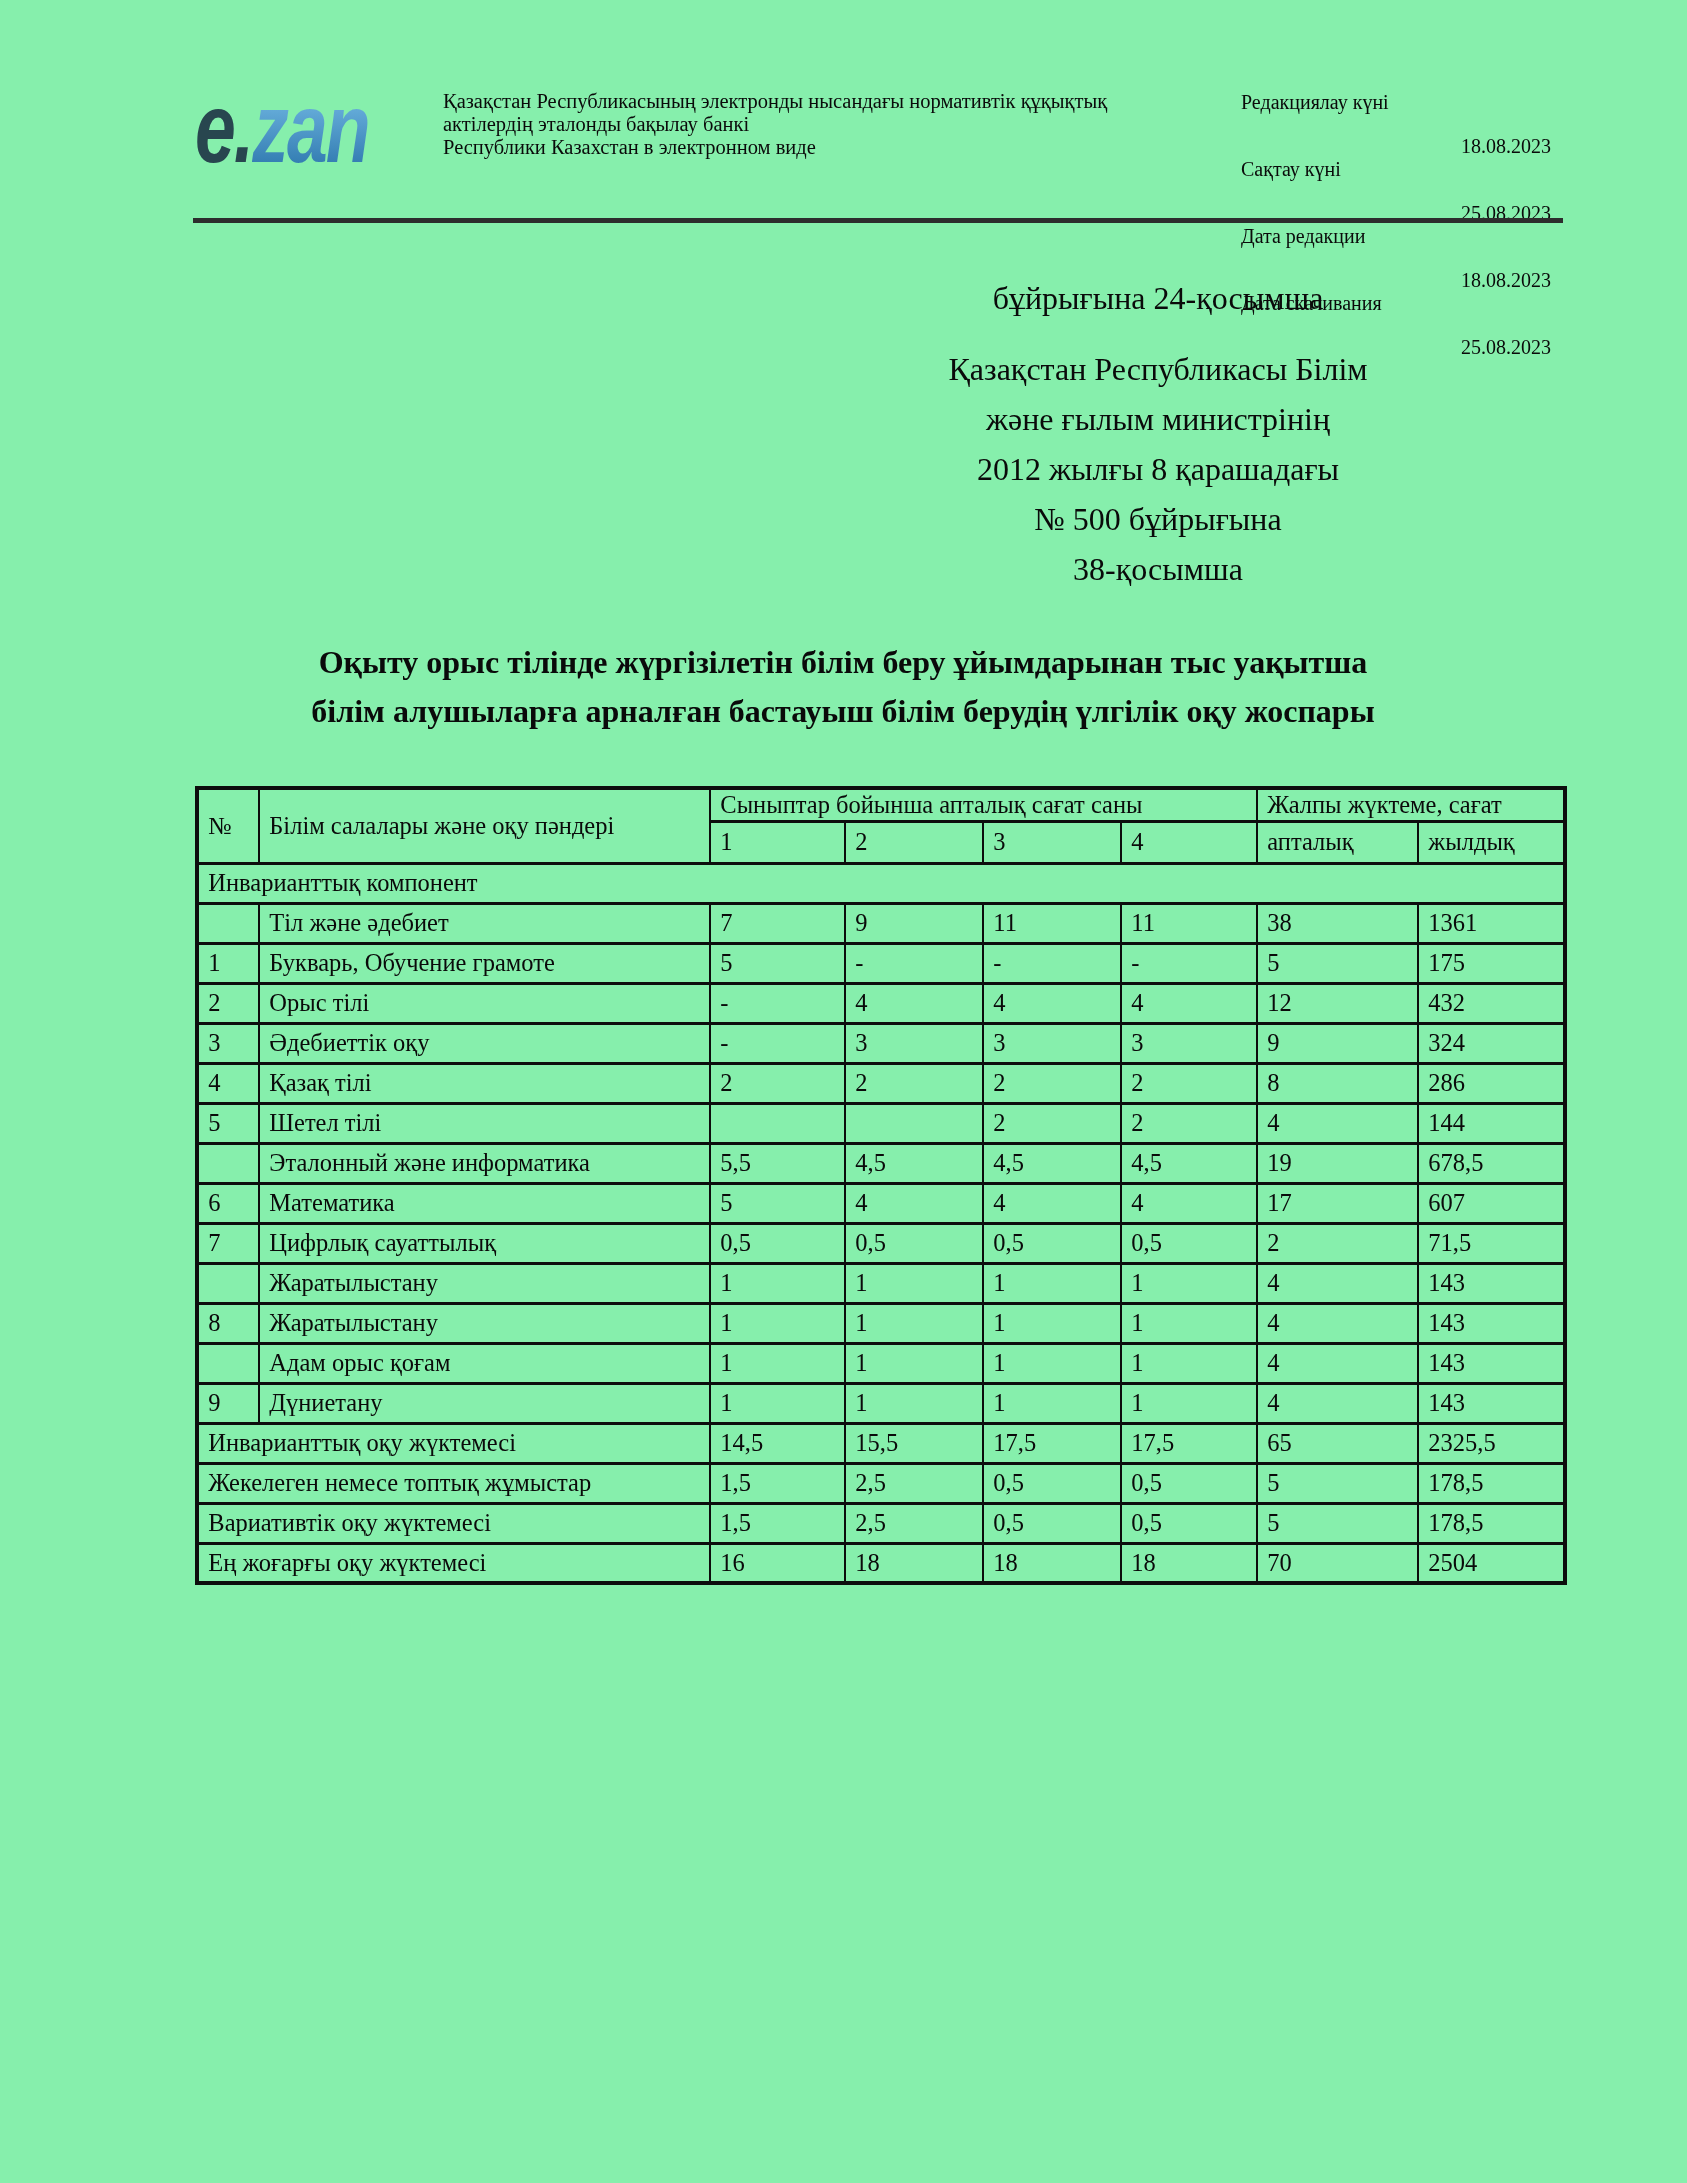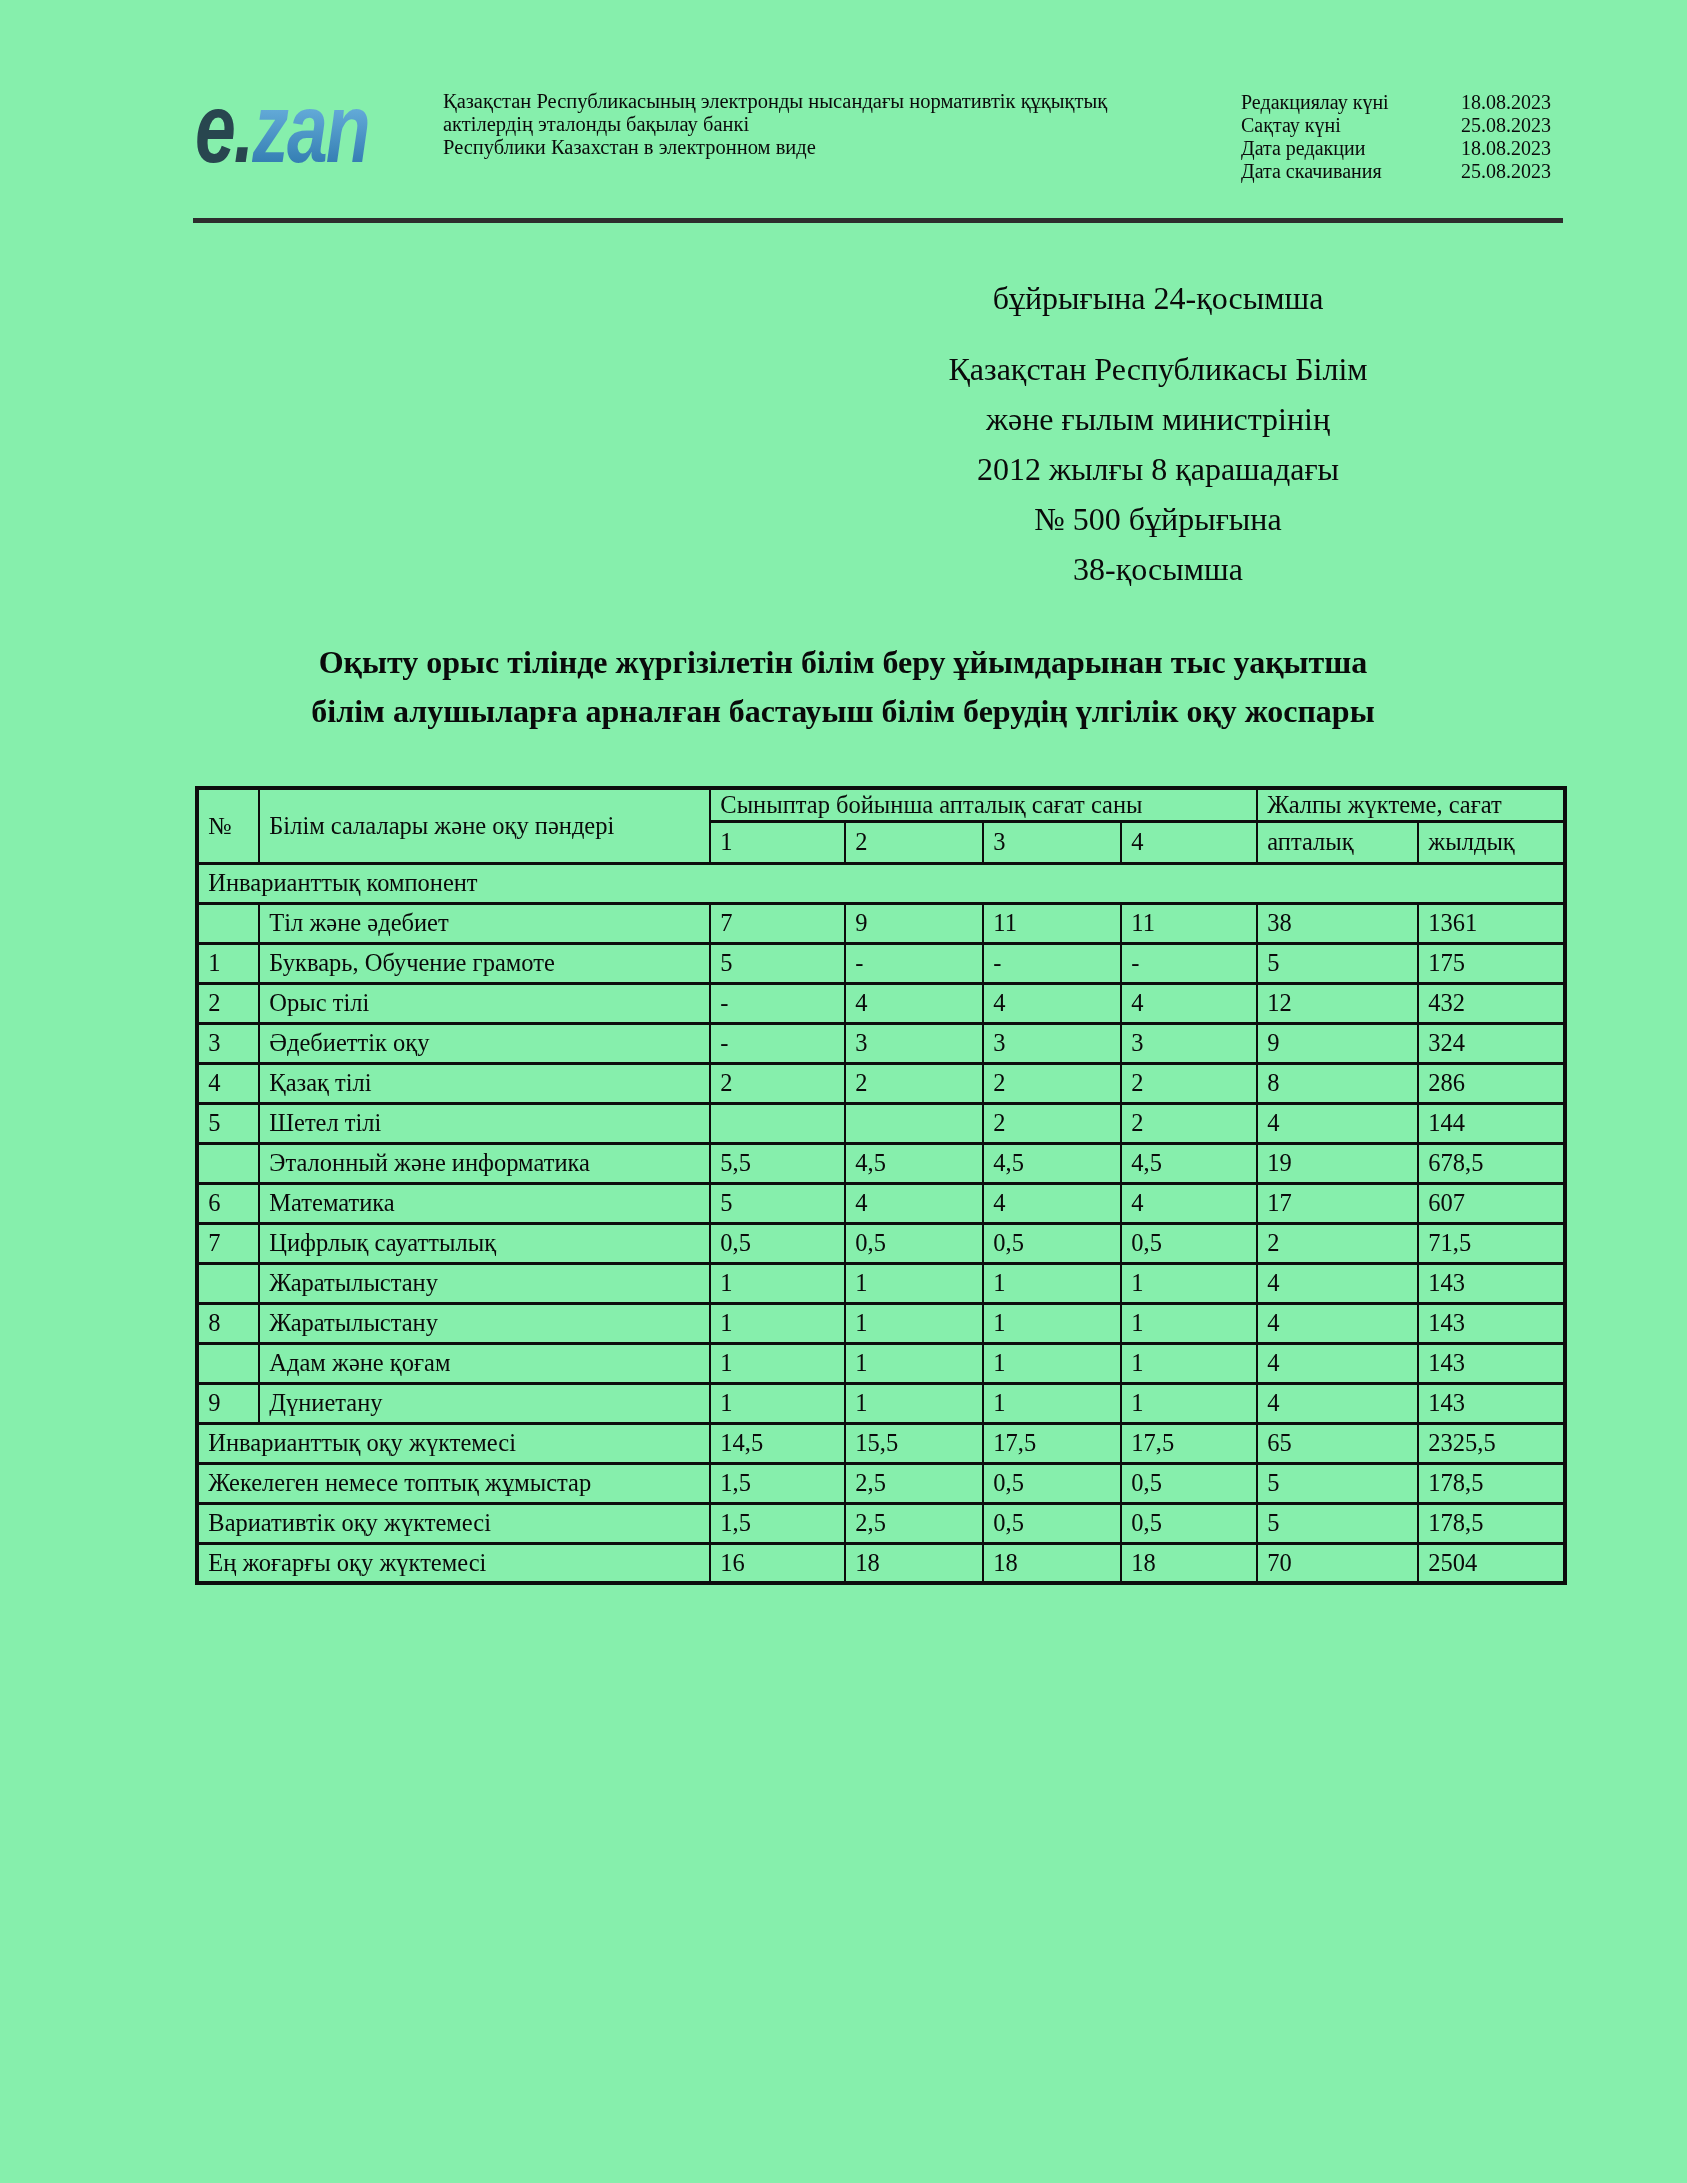--- a/index.html
+++ b/index.html
@@ -50,21 +50,21 @@
 
   .dates-block {
     position: absolute;
     left: 1241px;
     top: 91px;
     font-size: 20px;
     line-height: 23px;
   }
   .date-row { display: flex; }
   .date-label { width: 220px; }
-  .date-value { width: 132px; }
+  .date-value { width: 132px; margin-top: 44px; }
 
   .header-rule {
     position: absolute;
     left: 193px;
     top: 218px;
     width: 1370px;
     height: 4.6px;
     background: #2d2d2d;
   }
 
@@ -305,21 +305,21 @@
           <td>Жаратылыстану</td>
           <td>1</td>
           <td>1</td>
           <td>1</td>
           <td>1</td>
           <td>4</td>
           <td>143</td>
         </tr>
         <tr>
           <td></td>
-          <td>Адам және қоғам</td>
+          <td>Адам орыс қоғам</td>
           <td>1</td>
           <td>1</td>
           <td>1</td>
           <td>1</td>
           <td>4</td>
           <td>143</td>
         </tr>
         <tr>
           <td>9</td>
           <td>Дүниетану</td>

